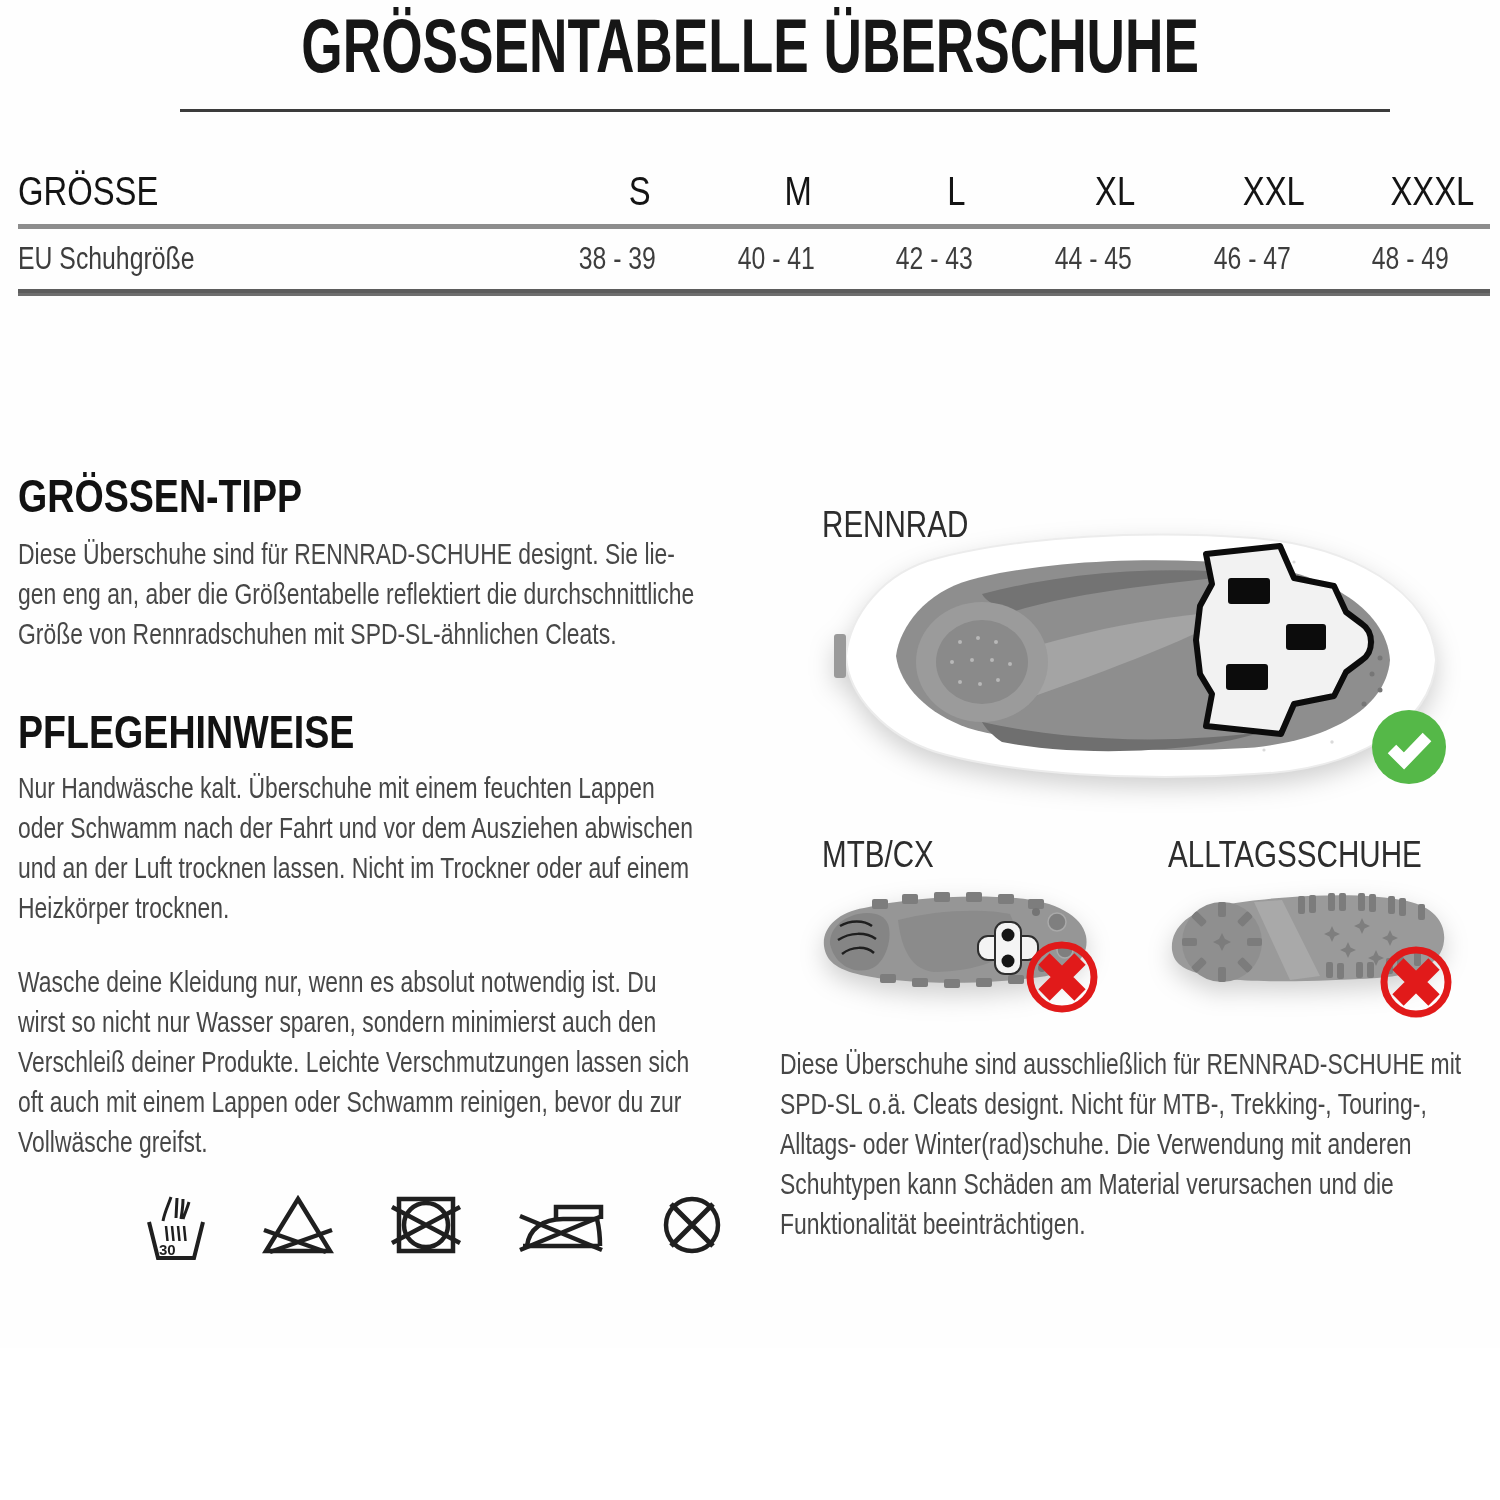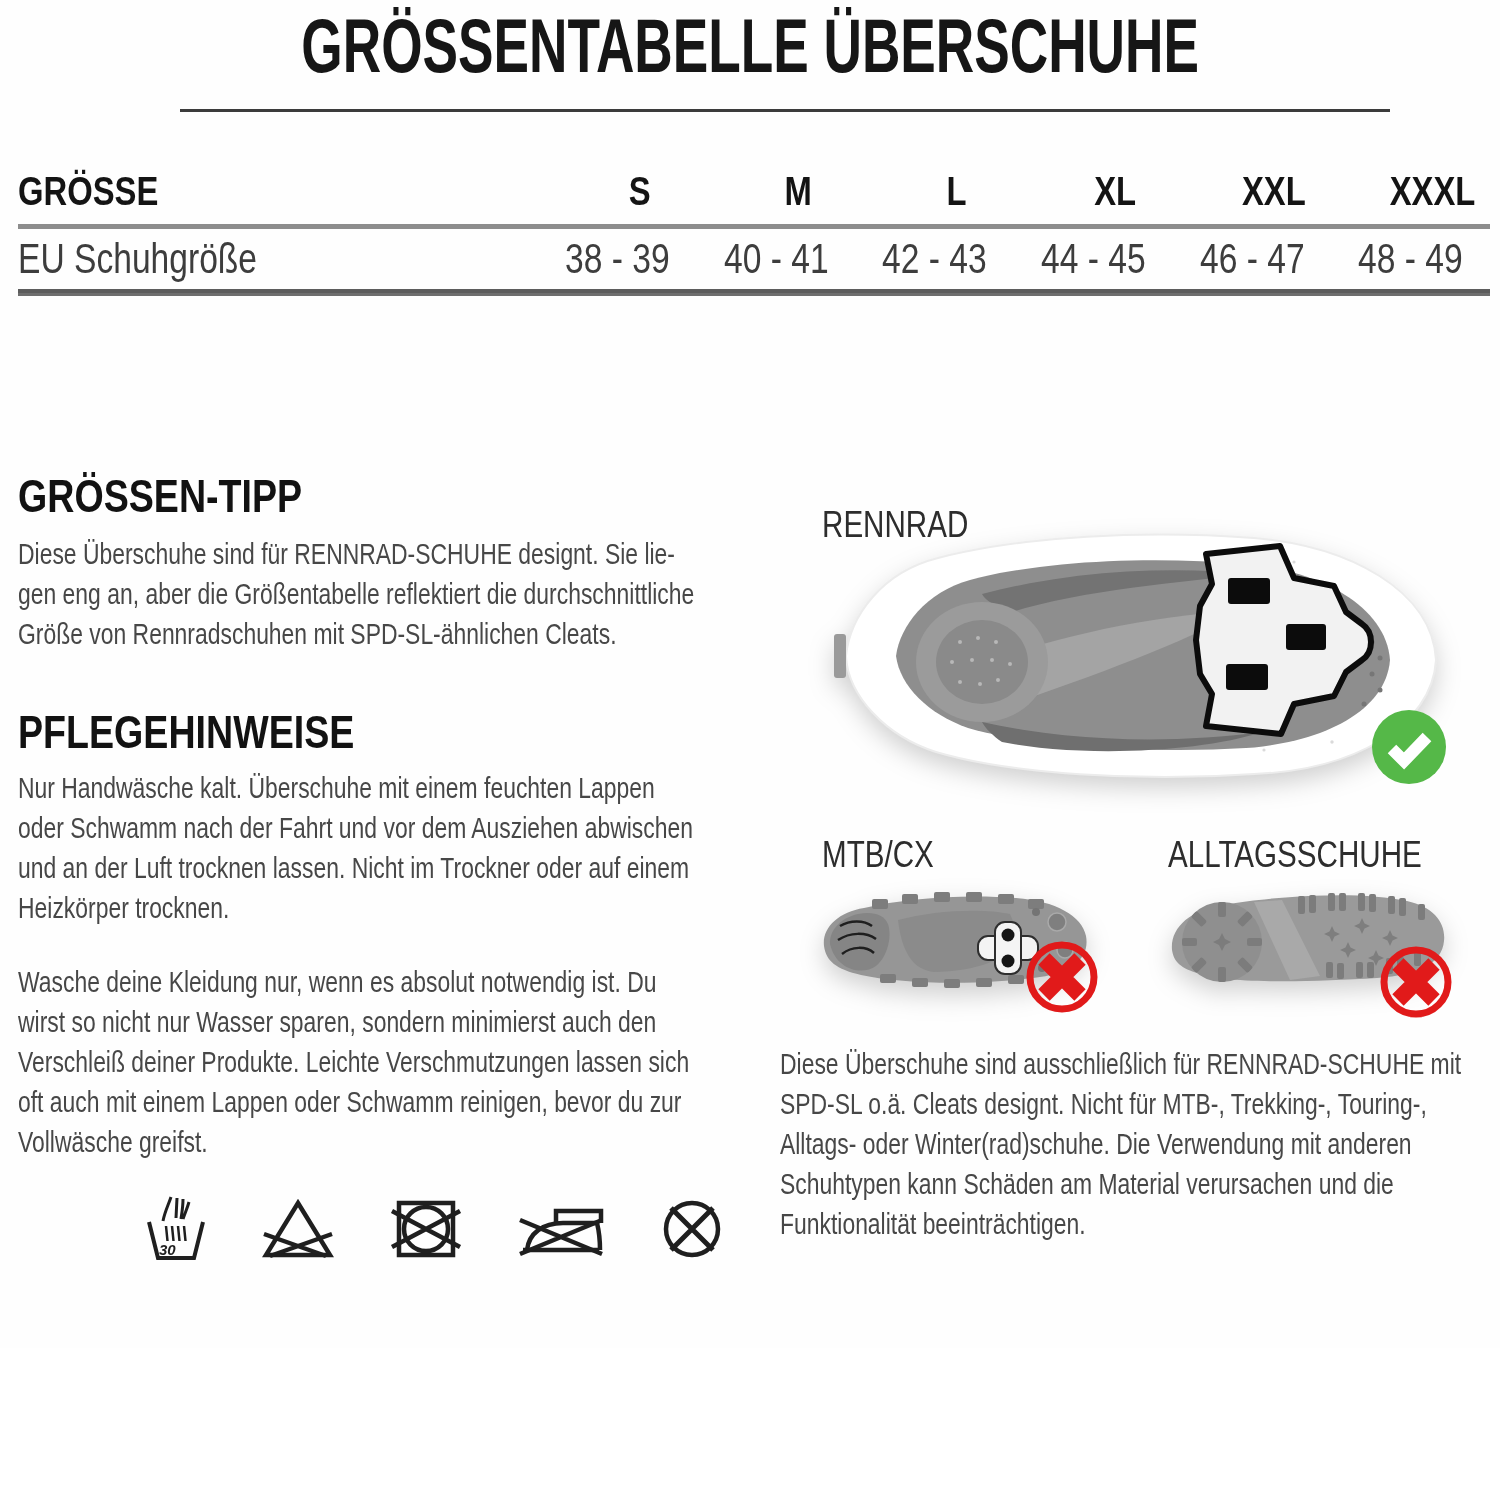--- a/index.html
+++ b/index.html
@@ -12,22 +12,22 @@
   .title {
     display:inline-block; font-size:76px; font-weight:700; color:#161616;
     line-height:1; padding-top:8px; white-space:nowrap;
     transform:scaleX(0.70); transform-origin:50% 0; letter-spacing:0px;
   }
   .title-rule { position:absolute; left:180px; top:109px; width:1210px; height:3px; background:#3c3c3c; }
 
   
   .size-table { position:absolute; left:18px; top:158px; width:1472px; }
   .t-row { display:flex; align-items:center; }
-  .t-head { height:66px; font-weight:700; font-size:41px; color:#141414;gap:44px; }
-  .t-body { height:60px; font-size:42px; color:#3d3d3d; }
+  .t-head { height:66px; font-weight:400; font-size:41px; color:#141414;gap:44px; }
+  .t-body { height:60px; font-size:31px; color:#3d3d3d; }
   .t-label { flex:0 0 520px; text-align:left; white-space:nowrap; }
   .t-cell { flex:1 1 0; text-align:center; white-space:nowrap; }
   .cx  { display:inline-block; transform:scaleX(0.80); }
   .t-label .cx { transform-origin:0 50%; }
   .t-cell  .cx { transform-origin:50% 50%; }
   .sep { height:2px; background:#5c5c5c; }
   .sep.thick  { height:5px; background:#8d8d8d; }
   .sep.bottom { height:3px; background:#6e6e6e; }
 
   
@@ -38,21 +38,21 @@
   .body-text {
     position:absolute; font-size:29px; line-height:40px; color:#474747;
     white-space:pre-line; width:920px; transform:scaleX(0.79); transform-origin:0 0;
   }
   .shoe-label {
     position:absolute; font-size:37px; color:#2d2d2d; line-height:1;
     white-space:nowrap; transform:scaleX(0.80); transform-origin:0 0;
   }
 
   
-  .care-icons { position:absolute; left:146px; top:1194px; display:flex; gap:56px; align-items:center;font-style:italic; }
+  .care-icons { position:absolute; left:146px; top:1194px; display:flex; gap:56px; align-items:flex-start; }
   .care-icons svg { display:block; }
   .ci { stroke:#1f1f1f; fill:none; }
 
   
   .art { position:absolute; }
   .shadowed { filter:drop-shadow(0 10px 12px rgba(0,0,0,0.18)); }
   .mark { position:absolute; }
 
   
   .logo {

